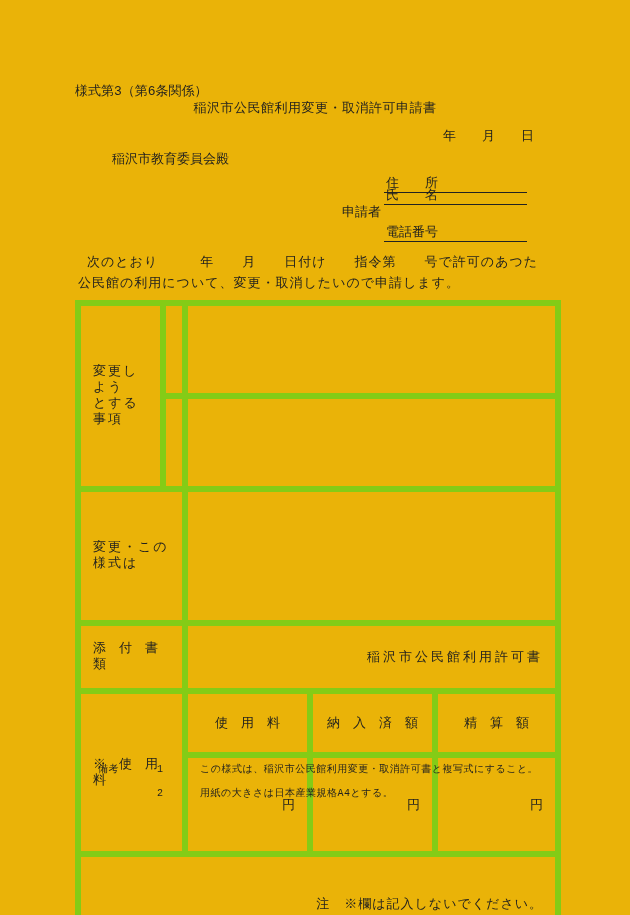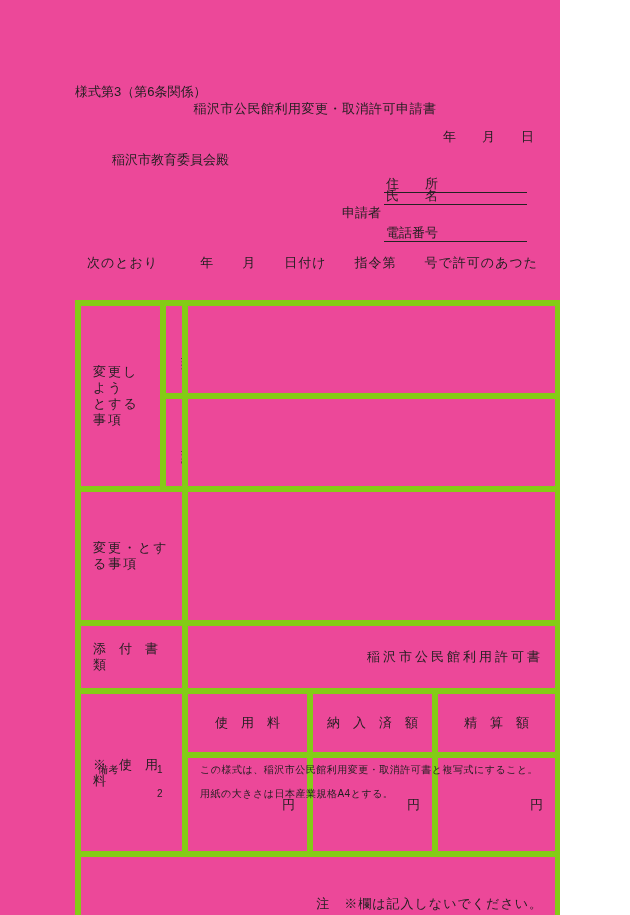--- a/index.html
+++ b/index.html
@@ -1,18 +1,18 @@
 <!DOCTYPE html>
 <html><head>
 <meta charset="utf-8">
 <style>
   html,body{margin:0;padding:0;background:#ffffff;}
   .page{
-    position:relative;width:560px;height:915px;background:#ec4899;
-    font-family:Liberation Sans, sans-serif;
+    position:relative;width:630px;height:915px;background:#eab308;
+    font-family:Liberation Mono, monospace;
     color:#1f1f1f;overflow:hidden;
   }
   .abs{position:absolute;white-space:nowrap;line-height:15px;font-size:13px;}
   .form-number{left:75px;top:84px;}
   .doc-title{left:0;top:101px;width:630px;text-align:center;letter-spacing:0.5px;font-size:13px;}
   .date-line{left:443px;top:129px;}
   .recipient{left:112px;top:152px;}
   .applicant-label{left:342px;top:205px;}
   .u-field{
     position:absolute;left:384px;width:143px;height:22px;
@@ -63,20 +63,21 @@
     <span>住　　所</span>
   </div>
   <div class="u-field uf2">
     <span>氏　　名</span>
   </div>
   <div class="u-field uf3">
     <span>電話番号</span>
   </div>
 
   <div class="abs body-l1">次のとおり　　　年　　月　　日付け　　指令第　　号で許可のあつた</div>
+  <div class="abs body-l2">公民館の利用について、変更・取消したいので申請します。</div>
 
   <table class="form-table">
     <colgroup>
       <col style="width:85px">
         <col style="width:22px">
         <col style="width:125px">
         <col style="width:125px">
         <col style="width:123px">
     </colgroup>
     <tbody>
@@ -90,21 +91,21 @@
         </td>
         <td colspan="3"></td>
       </tr>
       <tr>
         <td class="vert-cell" style="height:63px">
           <span class="vert">変更後</span>
         </td>
         <td colspan="3"></td>
       </tr>
       <tr>
-        <td class="lbl" colspan="2" style="height:104px">変更・とする事項</td>
+        <td class="lbl" colspan="2" style="height:104px">変更・この様式は</td>
         <td colspan="3"></td>
       </tr>
       <tr>
         <td class="lbl lbl-center" colspan="2" style="height:38px">添　付　書　類</td>
         <td class="attach-val" colspan="3">稲沢市公民館利用許可書</td>
       </tr>
       <tr>
         <td class="lbl lbl-center" colspan="2" rowspan="2">※　使　用　料</td>
         <td class="center" style="height:34px">使　用　料</td>
         <td class="center">納　入　済　額</td>

